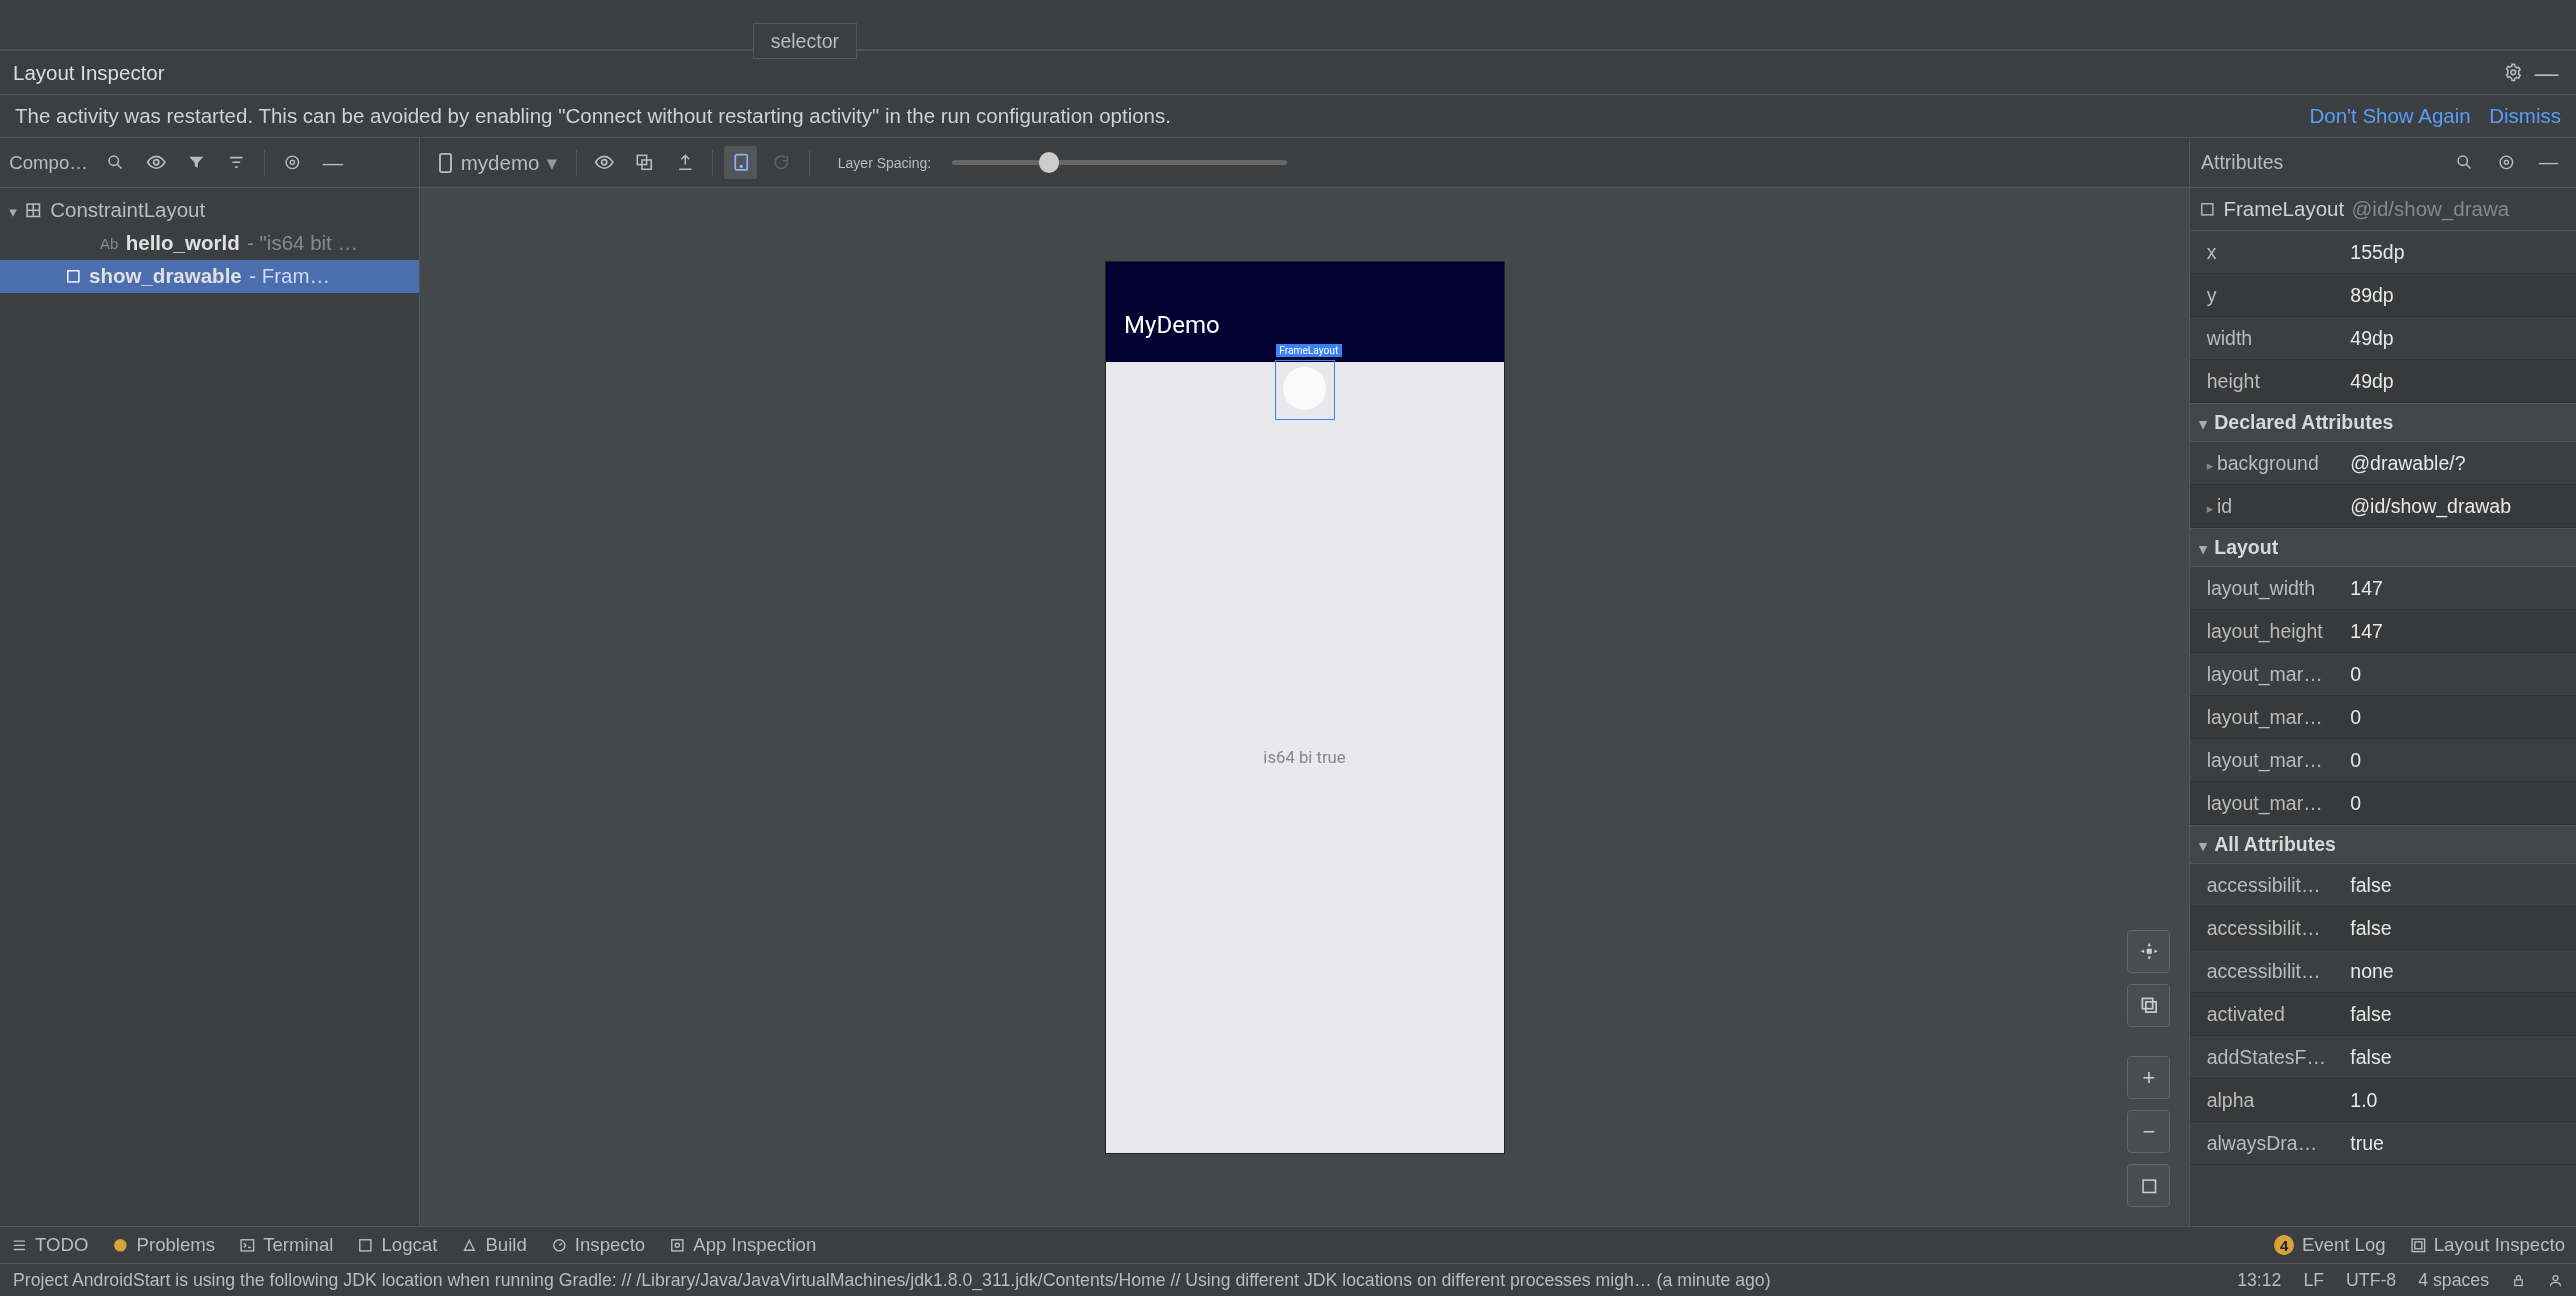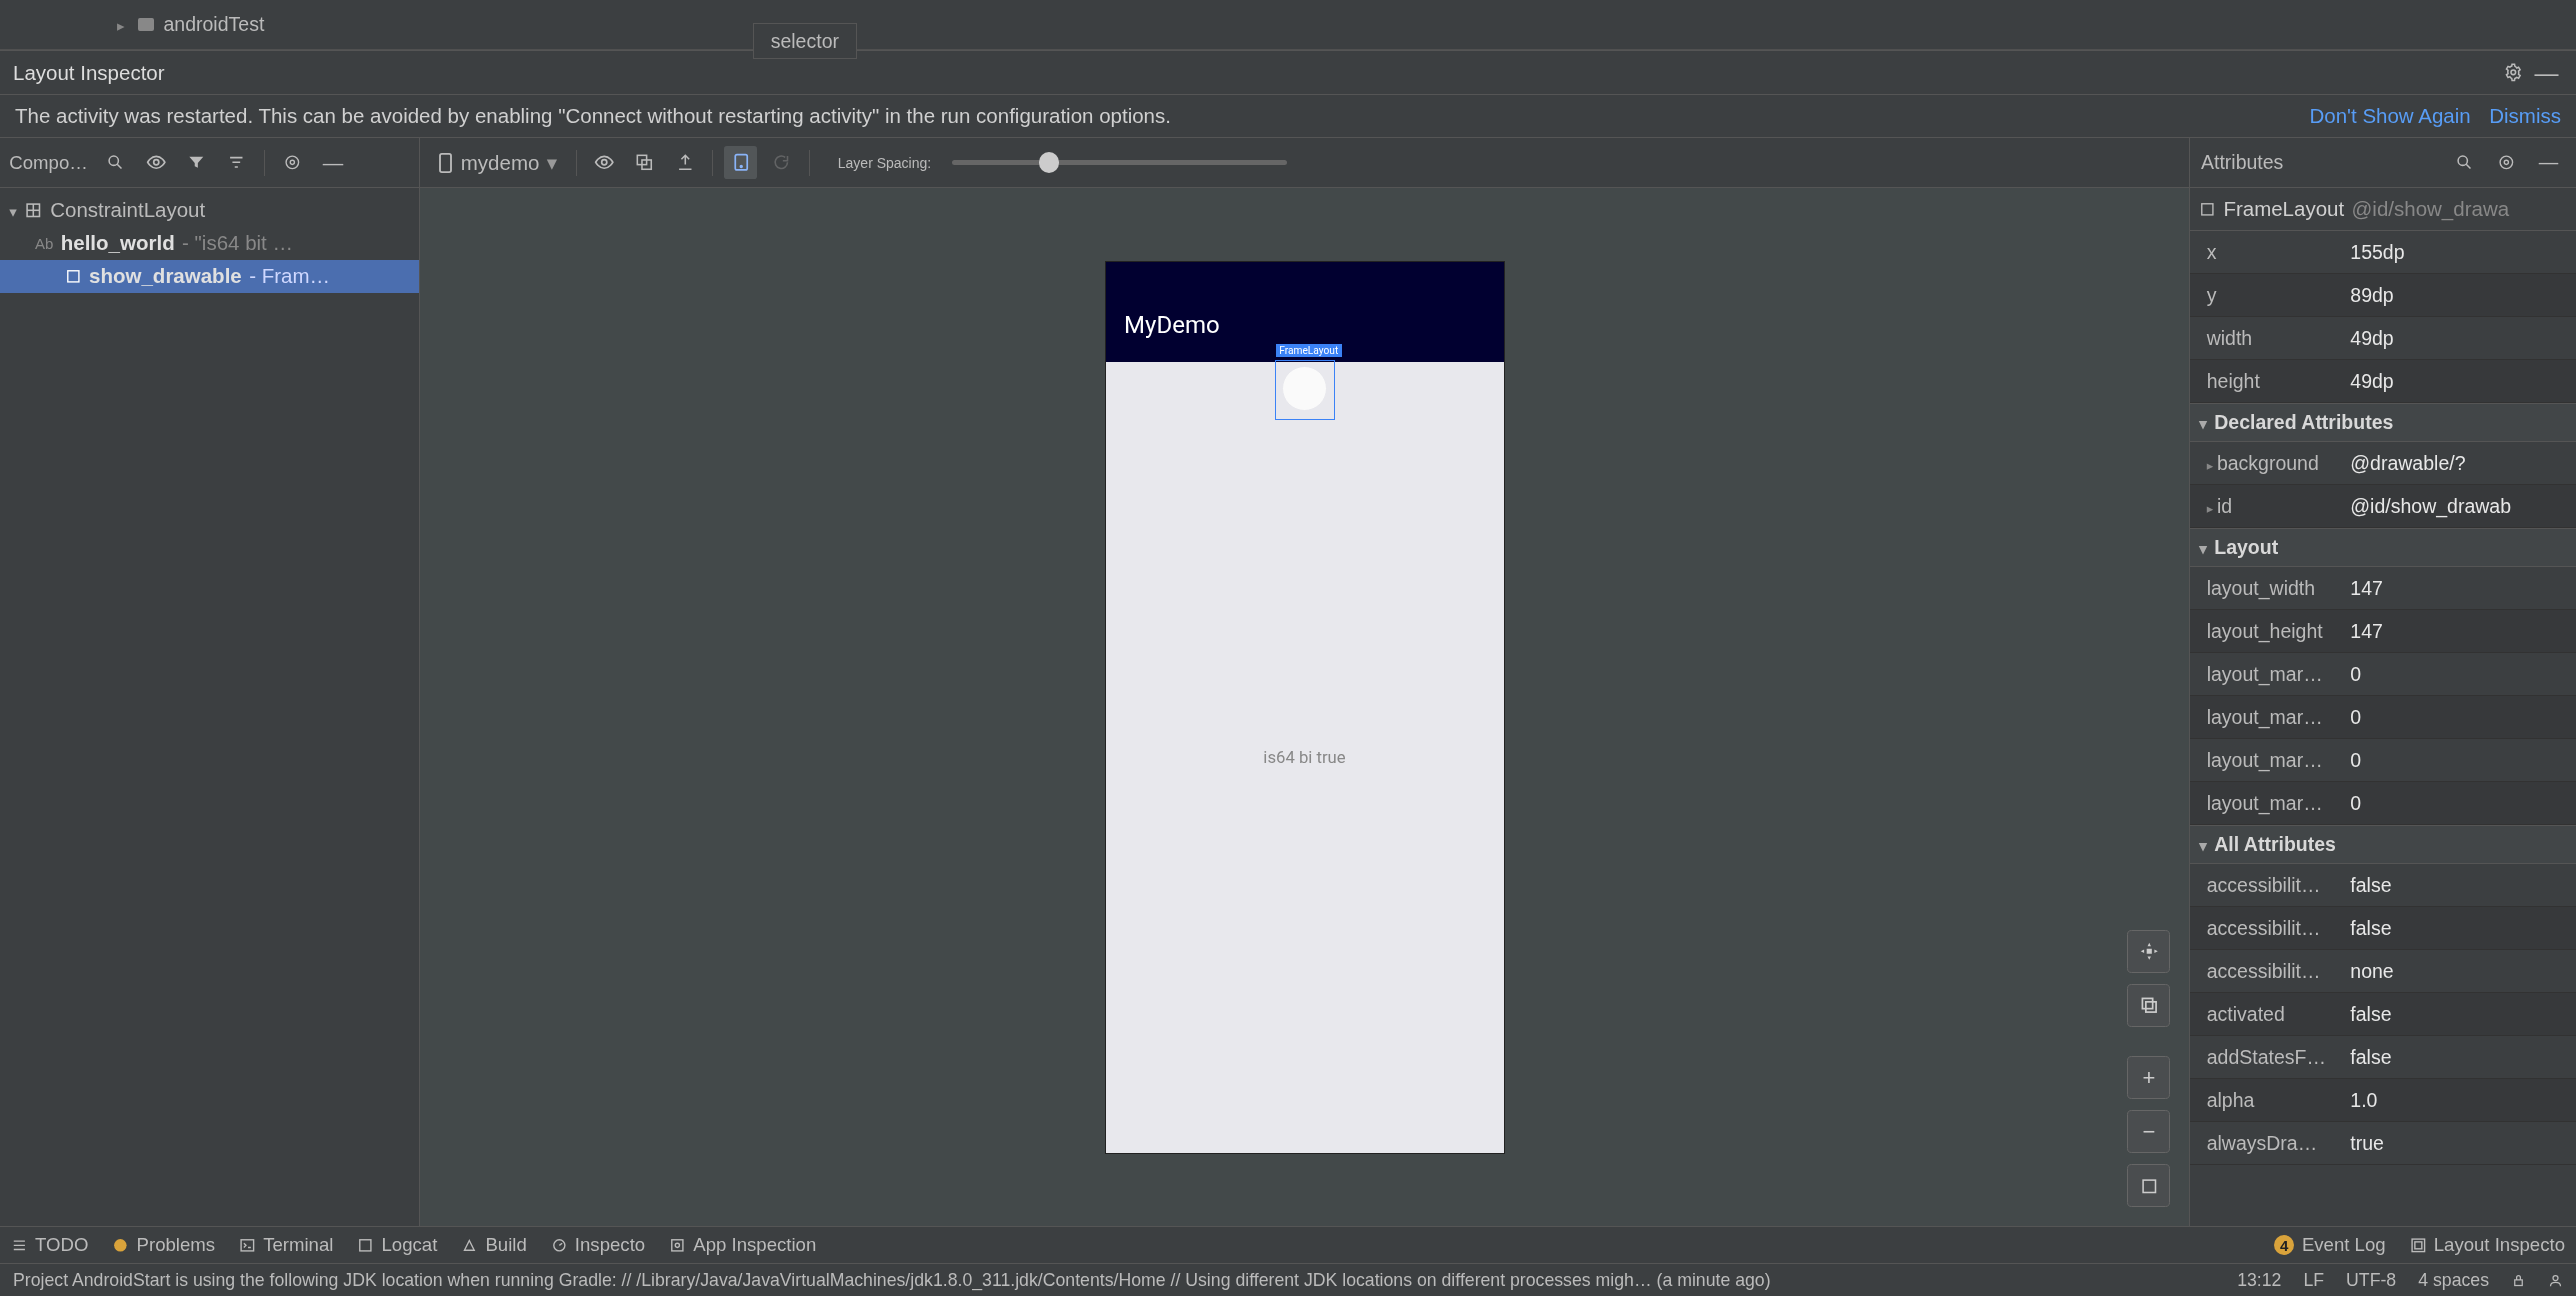--- a/index.html
+++ b/index.html
@@ -199,25 +199,20 @@
   .status {
     height:33px; background:var(--bg-darker); display:flex; align-items:center;
     padding:0 13px; font-size:17.7px; color:var(--text); gap:22px; border-top:0.9px solid #555;
   }
   .status .spacer{flex:1;}
 </style>
 </head>
 <body>
 
 <div class="top-tree">
-  <div class="row" style="padding-left:52px;">
-    <span class="chev-r"></span>
-    <span class="folder-icon"></span>
-    <span>androidTest</span>
-  </div>
 </div>
 <div class="right-tab-area">
   <div class="top-tab" style="margin-left:121px;">
     <span>selector</span>
   </div>
 </div>
 
 <div class="li-title">
   <span style="font-size:20.5px;color:#ddd;">Layout Inspector</span>
   <div class="spacer"></div>
@@ -275,21 +270,21 @@
     <div class="tree">
       <div class="tree-row">
         <span class="tri-down"></span>
         <svg width="18.6" height="18.6" viewBox="0 0 24 24" fill="none" stroke="#bbb" stroke-width="2">
             <rect x="4" y="4" width="16" height="16"></rect>
             <line x1="4" y1="12" x2="20" y2="12"></line>
             <line x1="12" y1="4" x2="12" y2="20"></line>
           </svg>
         <span>ConstraintLayout</span>
       </div>
-      <div class="tree-row" style="padding-left:35px;">
+      <div class="tree-row" style="padding-left:100px;">
         <span style="color:#888;font-size:15px;">Ab</span>
         <span class="name">hello_world</span>
         <span class="suffix"> - "is64 bit …</span>
       </div>
       <div class="tree-row sel" style="padding-left:65px;">
         <svg width="16.7" height="16.7" viewBox="0 0 24 24" fill="none" stroke="#fff" stroke-width="2">
             <rect x="4" y="4" width="16" height="16"></rect>
           </svg>
         <span class="name">show_drawable</span>
         <span class="suffix" style="color:#cfd8ff;"> - Fram…</span>

